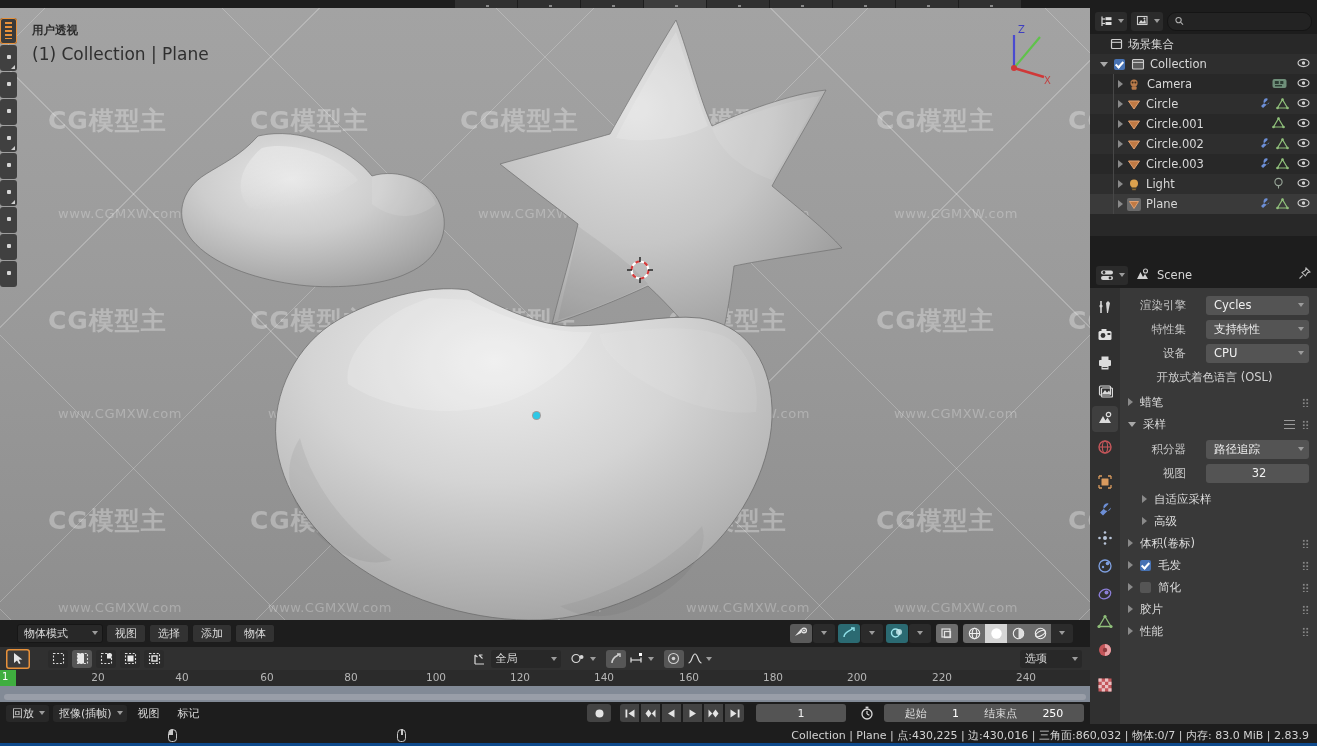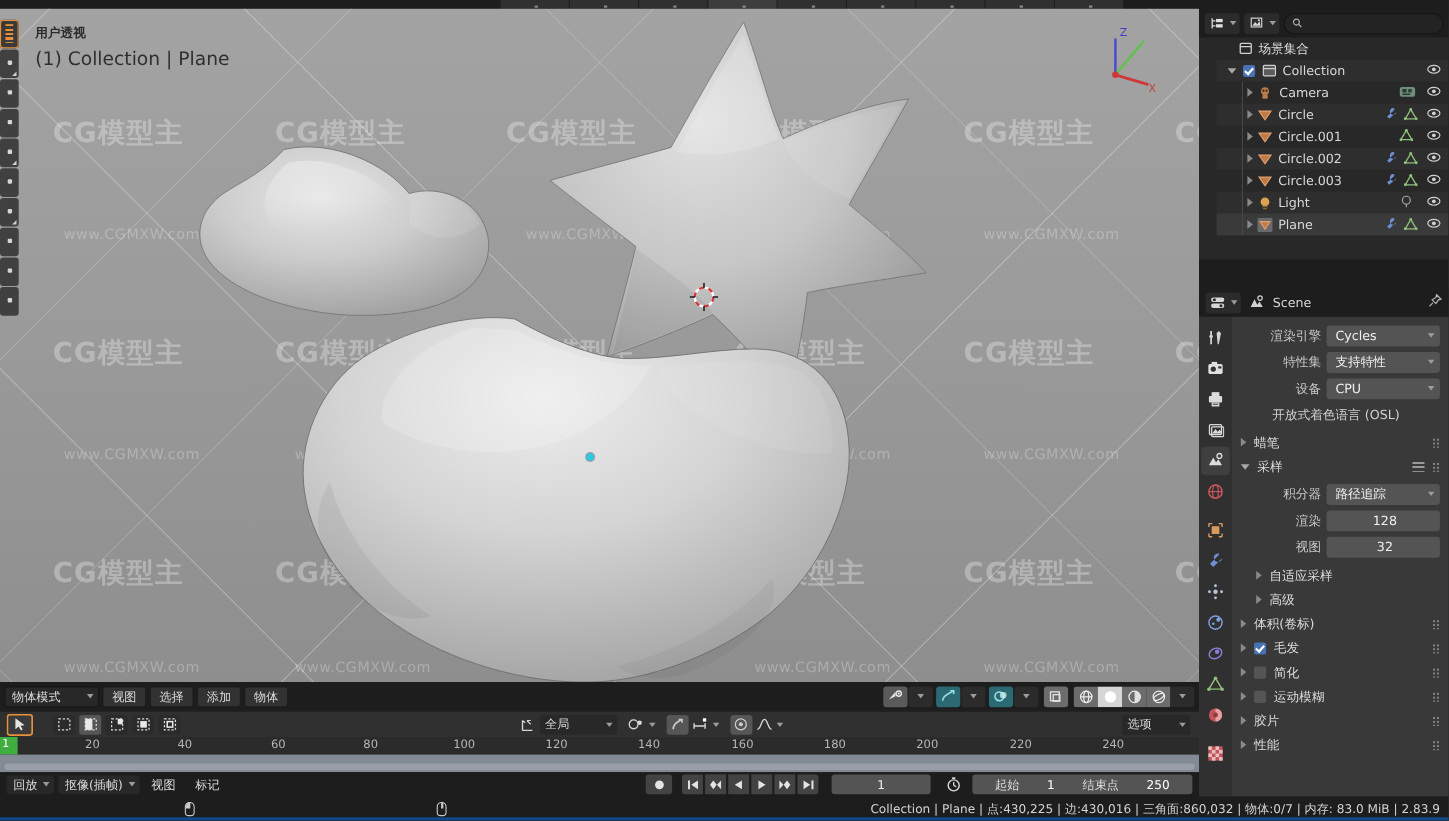--- a/index.html
+++ b/index.html
@@ -78,21 +78,21 @@
   .tool-btn.sel { background:#3a3a3a; box-shadow: inset 0 0 0 1px #e8913a; }
   .tool-btn .dot { position:absolute; right:2px; bottom:2px; width:0;height:0;
      border-left:4px solid transparent; border-bottom:4px solid #cfcfcf;}
   .tool-btn .blip { position:absolute; left:7px; top:10px; width:4px;height:4px;background:#d6d6d6;border-radius:1px;}
   .tool-btn .stripes { position:absolute; left:5px; top:4px; width:7px; height:17px;
      background: repeating-linear-gradient(180deg,#e8913a 0 2px, transparent 2px 4px); }
 
   
   .vp-header {
     position:absolute; left:0; top:620px; width:1090px; height:26px;
-    background:#1d1d1d; display:flex; align-items:center; padding:0 4px;
+    background:#1d1d1d; display:flex; align-items:center; padding:0 17px;
   }
   .hdr-dropdown {
     height:19px; background:#282828; border-radius:3px; display:flex; align-items:center;
     padding:0 4px 0 6px; color:#dcdcdc; font-size:11px; gap:6px; border:1px solid #161616;
   }
   .hdr-btn {
     height:19px; background:#323232; border-radius:3px; display:flex; align-items:center;
     padding:0 8px; color:#dcdcdc; font-size:11px; margin-left:3px; border:1px solid #1c1c1c;
   }
   .chev { width:0;height:0;border-left:3.5px solid transparent;border-right:3.5px solid transparent;border-top:4px solid #9c9c9c; }
@@ -118,21 +118,21 @@
   .ts-box { height:18px; min-width:20px; background:#2b2b2b; border-radius:3px; display:flex;align-items:center;justify-content:center; padding:0 3px;}
   .ts-box.sel { box-shadow: inset 0 0 0 1.5px #e8913a; background:#3a3a3a; }
   .ts-box.hl { background:#565656; }
   .ts-drop { height:18px; background:#282828; border-radius:3px; display:flex;align-items:center; gap:6px; padding:0 4px 0 5px; font-size:11px; color:#dcdcdc;}
 
   
   .timeline {
     position:absolute; left:0; top:670px; width:1090px; height:32px; background:#282828;
   }
   .tl-ruler { position:absolute; left:0; top:0; width:1090px; height:16px; background:#2b2b2b; }
-  .tl-tick { position:absolute; top:1px; font-size:10.5px; color:#b6b6b6; transform:translateX(-50%); }
+  .tl-tick { position:absolute; top:1px; font-size:10.5px; color:#b6b6b6; transform:translateX(-50%);margin-left:14px; }
   .tl-body { position:absolute; left:0; top:16px; width:1090px; height:16px; background:#828a96; }
   .tl-playhead { position:absolute; left:0; top:0; width:16px; height:16px; background:#3fae3f; }
   .tl-playhead span { position:absolute; left:2px; top:1px; font-size:10px; color:#fff; }
   .tl-scroll { position:absolute; left:0; bottom:0px; height:6px; width:1082px; background:#999ea8; border-radius:3px;}
 
   
   .tl-header {
     position:absolute; left:0; top:702px; width:1090px; height:22px;
     background:#1d1d1d; display:flex; align-items:center; padding:0 6px; gap:4px;
   }
@@ -154,21 +154,21 @@
   }
   .out-header { height:26px; background:#1d1d1d; display:flex; align-items:center; padding:0 5px; gap:4px;}
   .out-drop { height:19px; background:#2b2b2b; border-radius:3px; display:flex;align-items:center;gap:4px;padding:0 3px 0 5px;}
   .out-search {
     height:19px; flex:1; background:#232323; border:1px solid #151515; border-radius:9px;
     display:flex; align-items:center; padding:0 7px; gap:5px;
   }
   .out-search input { background:transparent;border:none;outline:none;color:#ddd;font-size:11px;width:100%;
       font-family:"DejaVu Sans","Liberation Sans",sans-serif;}
   .out-rows { position:relative; }
-  .out-row { height:20px; display:flex; align-items:center; position:relative; padding-left:6px;margin-left:16px; }
+  .out-row { height:20px; display:flex; align-items:center; position:relative; padding-left:6px; }
   .out-row.alt { background:#2e2e2e; }
   .out-row.selrow { background:#3a3a3a; }
   .out-label { font-size:11.5px; color:#d8d8d8; margin-left:5px; white-space:nowrap; }
   .out-label.scene { color:#dadada; }
   .out-eye { position:absolute; right:7px; top:4px; }
   .out-mods { position:absolute; right:28px; top:3px; display:flex; gap:5px; align-items:center;}
   .tri-right { width:0;height:0;border-top:4px solid transparent;border-bottom:4px solid transparent;border-left:5px solid #8a8a8a; }
   .tri-down { width:0;height:0;border-left:4px solid transparent;border-right:4px solid transparent;border-top:5px solid #a8a8a8; }
   .chkbox { width:11px;height:11px;background:#4772b3;border-radius:2px;position:relative; }
   .chkbox::after{content:"";position:absolute;left:3px;top:1px;width:3px;height:6px;border:solid #fff;border-width:0 2px 2px 0;transform:rotate(42deg);}
@@ -192,21 +192,21 @@
     display:flex; flex-direction:column; align-items:center; padding-top:6px; gap:2px;
   }
   .ptab { width:26px;height:26px;border-radius:4px;display:flex;align-items:center;justify-content:center; }
   .ptab.active { background:#3f3f3f; }
   .ptab.gap { margin-top:7px; }
   .props-body {
     position:absolute; left:30px; top:26px; right:0; bottom:0; background:#393939;
     padding:6px 0 0 0; overflow:hidden;
   }
   .prow { display:flex; align-items:center; height:22px; padding:0 8px 0 0; margin-bottom:2px;}
-  .plabel { width:86px; text-align:right; padding-right:5px; font-size:11.5px; color:#c8c8c8; }
+  .plabel { width:86px; text-align:right; padding-right:20px; font-size:11.5px; color:#c8c8c8; }
   .pfield {
     flex:1; height:19px; background:#545454; border-radius:3px; display:flex; align-items:center;
     justify-content:space-between; padding:0 5px 0 8px; font-size:11.5px; color:#f0f0f0;
   }
   .pfield.center { justify-content:center; }
   .pcenter-text { width:100%; text-align:center; font-size:11.5px; color:#d0d0d0; }
   .psection {
     display:flex; align-items:center; height:22px; padding:0 8px 0 8px; gap:7px; font-size:11.5px; color:#dcdcdc;
   }
   .psection.sub { padding-left:22px; }
@@ -1126,26 +1126,20 @@
       </div>
 
       <div class="prow" style="margin-top:3px;">
         <span class="plabel">积分器</span>
         <span class="pfield">
           <span>路径追踪</span>
           <span class="chev"></span>
         </span>
       </div>
       <div class="prow">
-        <span class="plabel">渲染</span>
-        <span class="pfield center">
-          <span>128</span>
-        </span>
-      </div>
-      <div class="prow">
         <span class="plabel">视图</span>
         <span class="pfield center">
           <span>32</span>
         </span>
       </div>
 
       <div class="psection sub" style="margin-top:4px;">
         <span class="tri-right"></span>
         <span>自适应采样</span>
       </div>
@@ -1172,28 +1166,20 @@
       <div class="psection">
         <span class="tri-right"></span>
         <span class="pchk off"></span>
         <span>简化</span>
         <span class="psec-right">
             <span class="dots6"></span>
           </span>
       </div>
       <div class="psection">
         <span class="tri-right"></span>
-        <span class="pchk off"></span>
-        <span>运动模糊</span>
-        <span class="psec-right">
-            <span class="dots6"></span>
-          </span>
-      </div>
-      <div class="psection">
-        <span class="tri-right"></span>
         <span>胶片</span>
         <span class="psec-right">
             <span class="dots6"></span>
           </span>
       </div>
       <div class="psection">
         <span class="tri-right"></span>
         <span>性能</span>
         <span class="psec-right">
             <span class="dots6"></span>

